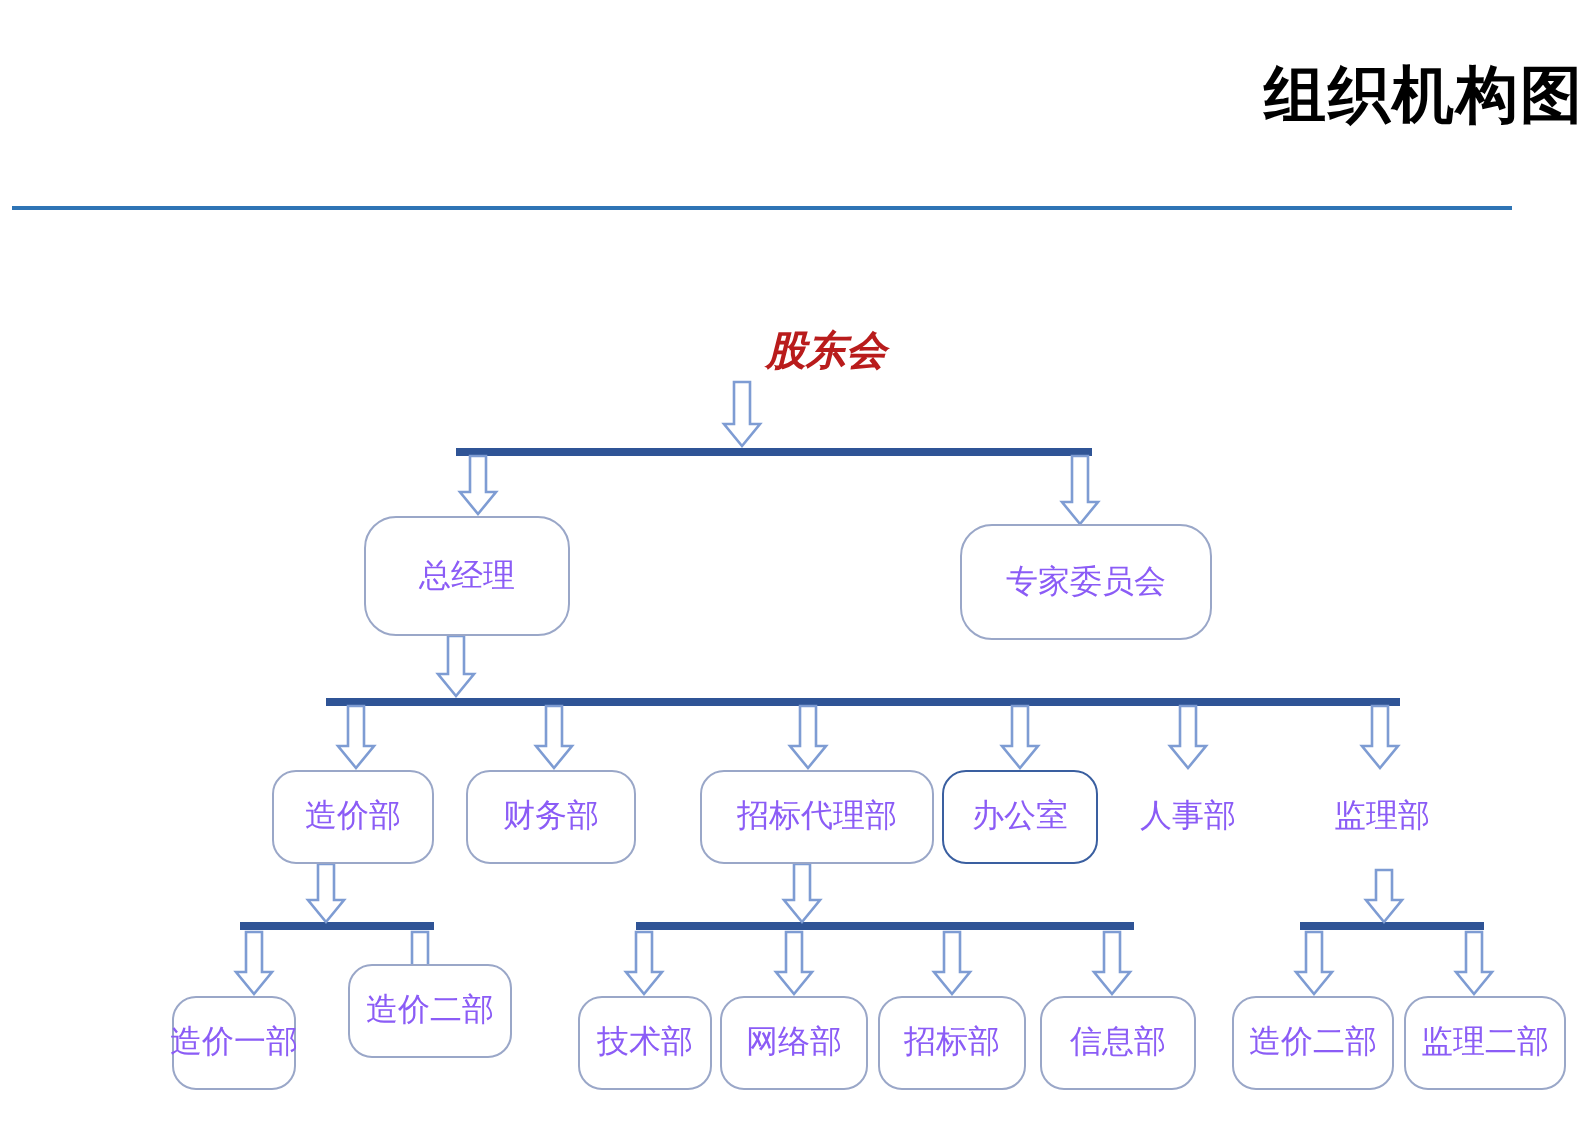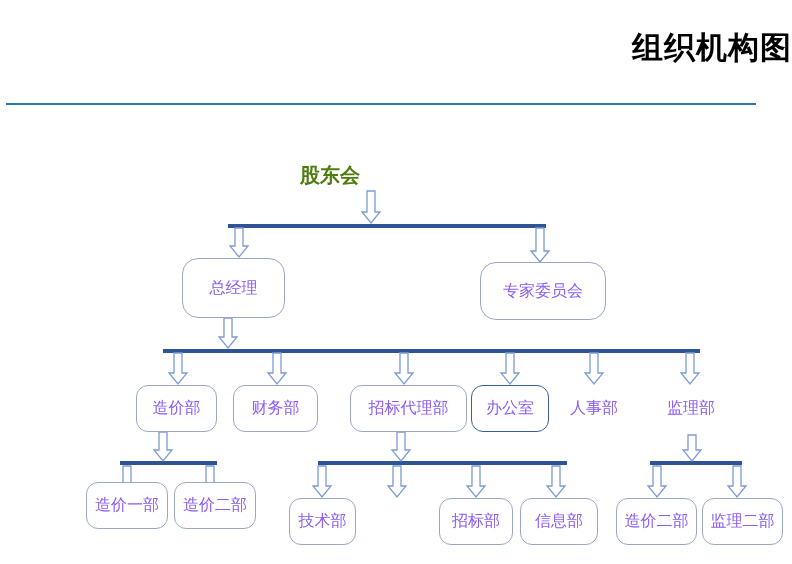--- a/index.html
+++ b/index.html
@@ -8,23 +8,23 @@
     font-family:"DejaVu Serif","Liberation Serif",serif;
   }
   .title{
     position:absolute;top:27px;left:0;width:100%;text-align:right;
     font-family:"Liberation Sans","DejaVu Sans",sans-serif;
     font-weight:bold;font-size:31px;color:#000000;letter-spacing:1px;
   }
   .divider{position:absolute;top:103px;left:6px;width:750px;height:2px;background:var(--divider,#2E74B5);}
   #connectors{position:absolute;left:0;top:0;width:792px;height:564px;}
   .root-label{
-    position:absolute;top:162px;left:300px;width:143px;text-align:left;
+    position:absolute;top:162px;left:300px;width:143px;text-align:right;
     font-family:"Liberation Sans","DejaVu Sans",sans-serif;
-    font-weight:bold;font-size:20px;color:#4d7c0f;
+    font-weight:bold;font-size:20px;color:#b91c1c;font-style:italic;
   }
   .node{
     position:absolute;display:flex;align-items:center;justify-content:center;
     background:#ffffff;color:#8b5cf6;font-size:16px;white-space:nowrap;
     box-sizing:border-box;
   }
   .box{border:1.5px solid var(--boxborder,#9AA7C8);}
   .r16{border-radius:16px;}
   .r12{border-radius:12px;}
   .dark{border:1.6px solid var(--officeborder,#3A5FA0);}
@@ -72,21 +72,22 @@
   <div class="node box r16" style="left:182px;top:258px;width:103px;height:60px">总经理</div>
   <div class="node box r16" style="left:480px;top:262px;width:126px;height:58px">专家委员会</div>
 
   <div class="node box r12" style="left:136px;top:385px;width:81px;height:47px">造价部</div>
   <div class="node box r12" style="left:233px;top:385px;width:85px;height:47px">财务部</div>
   <div class="node box r12" style="left:350px;top:385px;width:117px;height:47px">招标代理部</div>
   <div class="node dark r12" style="left:471px;top:385px;width:78px;height:47px">办公室</div>
   <div class="node plain" style="left:563px;top:385px;width:62px;height:47px">人事部</div>
   <div class="node plain" style="left:660px;top:385px;width:62px;height:47px">监理部</div>
 
-  <div class="node box r12" style="left:86px;top:482px;width:82px;height:47px">造价一部</div>
+  <div class="node box r12" style="left:86px;top:498px;width:62px;height:47px">造价一部</div>
   <div class="node box r12" style="left:174px;top:482px;width:82px;height:47px">造价二部</div>
   <div class="node box r12" style="left:289px;top:498px;width:67px;height:47px">技术部</div>
+  <div class="node box r12" style="left:360px;top:498px;width:74px;height:47px">网络部</div>
   <div class="node box r12" style="left:439px;top:498px;width:74px;height:47px">招标部</div>
   <div class="node box r12" style="left:520px;top:498px;width:78px;height:47px">信息部</div>
   <div class="node box r12" style="left:616px;top:498px;width:81px;height:47px">造价二部</div>
   <div class="node box r12" style="left:702px;top:498px;width:81px;height:47px">监理二部</div>
 
 </div>
 
 </body></html>

